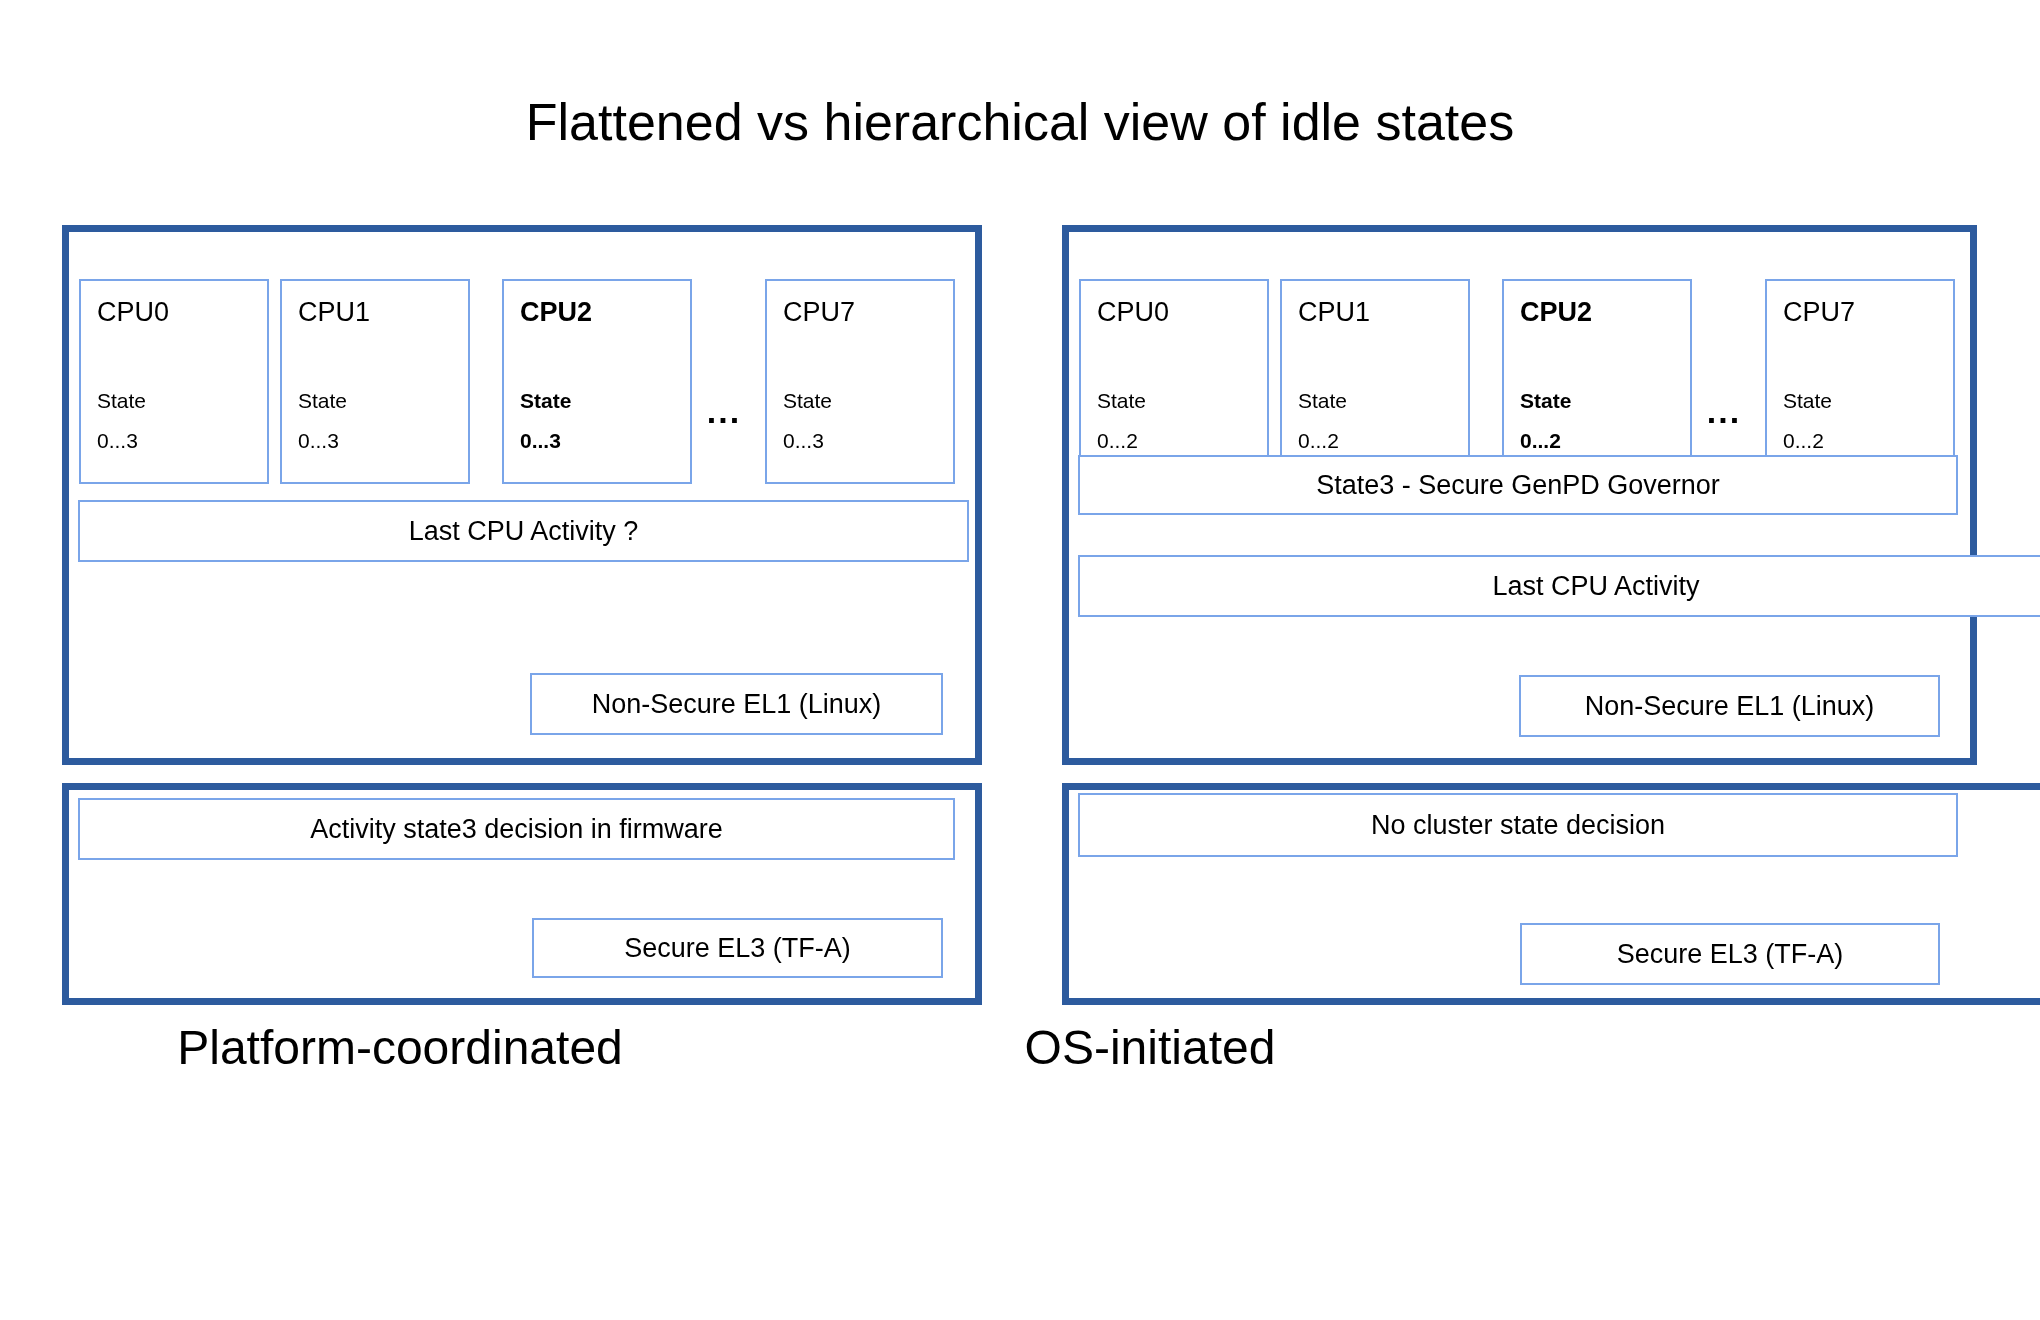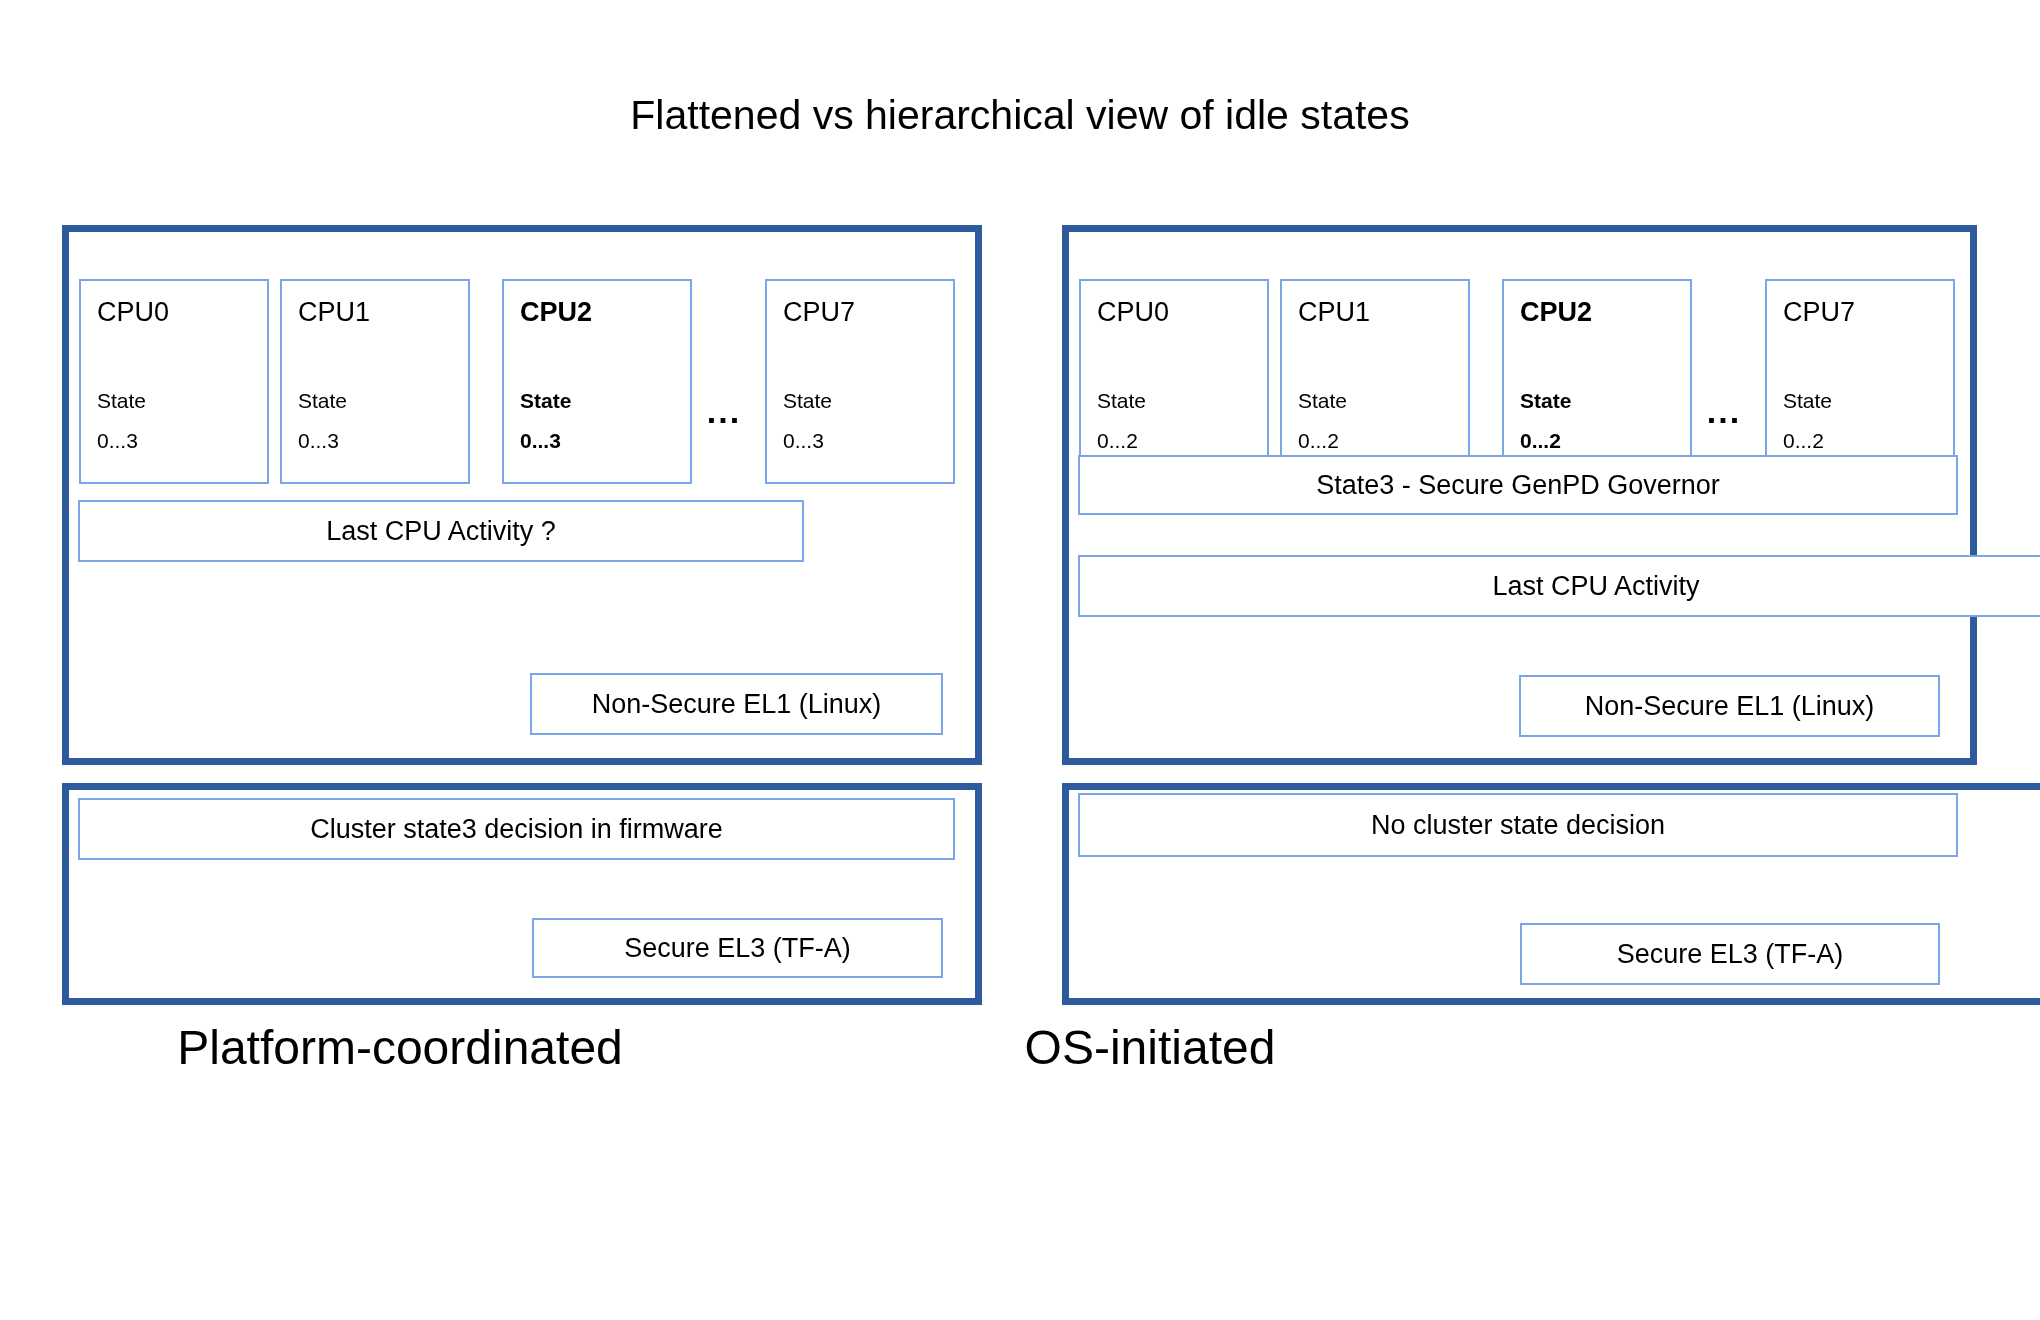--- a/index.html
+++ b/index.html
@@ -15,21 +15,21 @@
     height: 1320px;
     background: #ffffff;
     overflow: hidden;
   }
   .title {
     position: absolute;
     left: 0;
     top: 92px;
     width: 2040px;
     text-align: center;
-    font-size: 41px;
+    font-size: 52px;
     letter-spacing: 0px;
     white-space: nowrap;
   }
   .panel {
     position: absolute;
     border: 7px solid #2d5b9e;
     background: #ffffff;
     box-sizing: border-box;
   }
   .panel-upper-left  { left: 62px;   top: 225px; width: 920px; height: 540px; }
@@ -75,21 +75,21 @@
     left: 617px;
     top: 160px;
     width: 76px;
     text-align: center;
     font-size: 34px;
     font-weight: bold;
     letter-spacing: 2px;
   }
 
   
-  .activity-box-left { left: 9px; top: 268px; width: 726px; height: 62px; }
+  .activity-box-left { left: 9px; top: 268px; width: 891px; height: 62px; }
   .el1-box-left      { left: 461px; top: 441px; width: 413px; height: 62px; }
 
   
   .governor-box      { left: 9px; top: 223px; width: 880px; height: 60px; }
   .activity-box-right{ left: 9px; top: 323px; width: 1012px; height: 62px; padding-left: 24px; }
   .el1-box-right     { left: 450px; top: 443px; width: 421px; height: 62px; }
 
   
   .firmware-box      { left: 9px; top: 8px;  width: 877px; height: 62px; }
   .el3-box-left      { left: 463px; top: 128px; width: 411px; height: 60px; }
@@ -177,21 +177,21 @@
         <div>State</div>
         <div>0...2</div>
       </div>
     </div>
     <div class="box label-box governor-box">State3 - Secure GenPD Governor</div>
     <div class="box label-box activity-box-right">Last CPU Activity</div>
     <div class="box label-box el1-box-right">Non-Secure EL1 (Linux)</div>
   </div>
 
   <div class="panel panel-lower-left">
-    <div class="box label-box firmware-box">Cluster state3 decision in firmware</div>
+    <div class="box label-box firmware-box">Activity state3 decision in firmware</div>
     <div class="box label-box el3-box-left">Secure EL3 (TF-A)</div>
   </div>
 
   <div class="panel panel-lower-right">
     <div class="box label-box decision-box">No cluster state decision</div>
     <div class="box label-box el3-box-right">Secure EL3 (TF-A)</div>
   </div>
 
   <div class="caption caption-right">OS-initiated</div>
   <div class="caption caption-left">Platform-coordinated</div>

